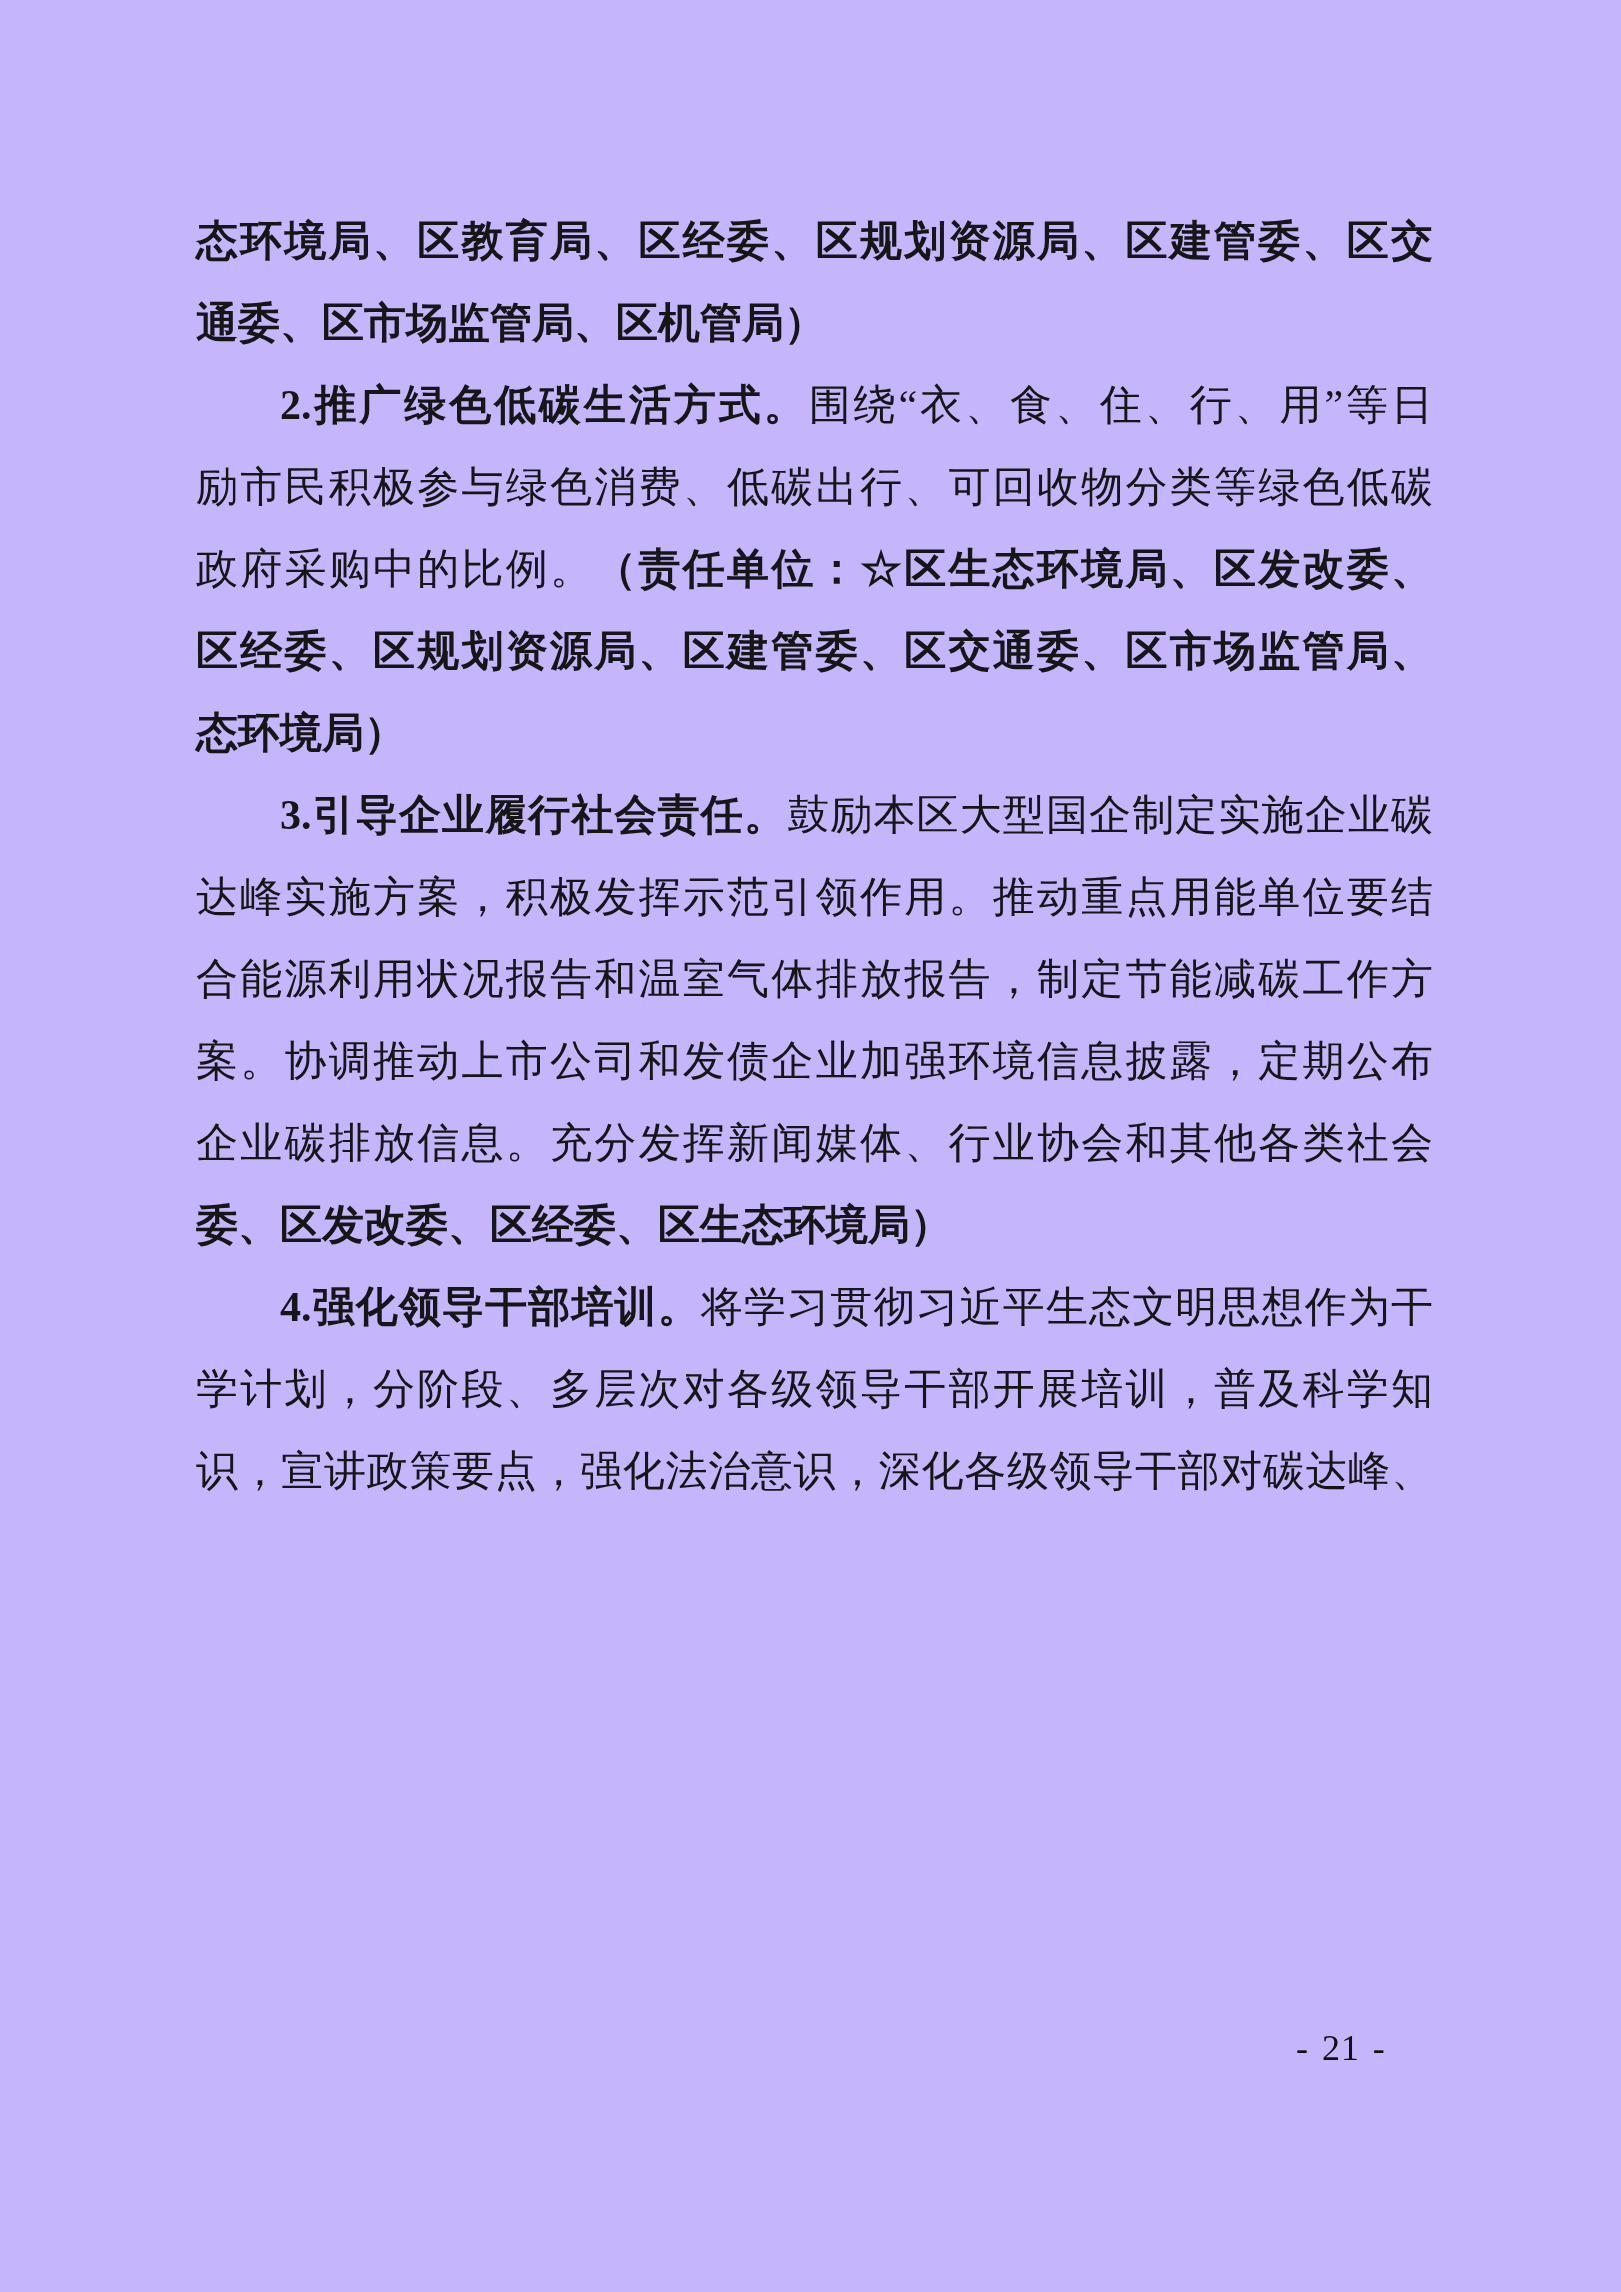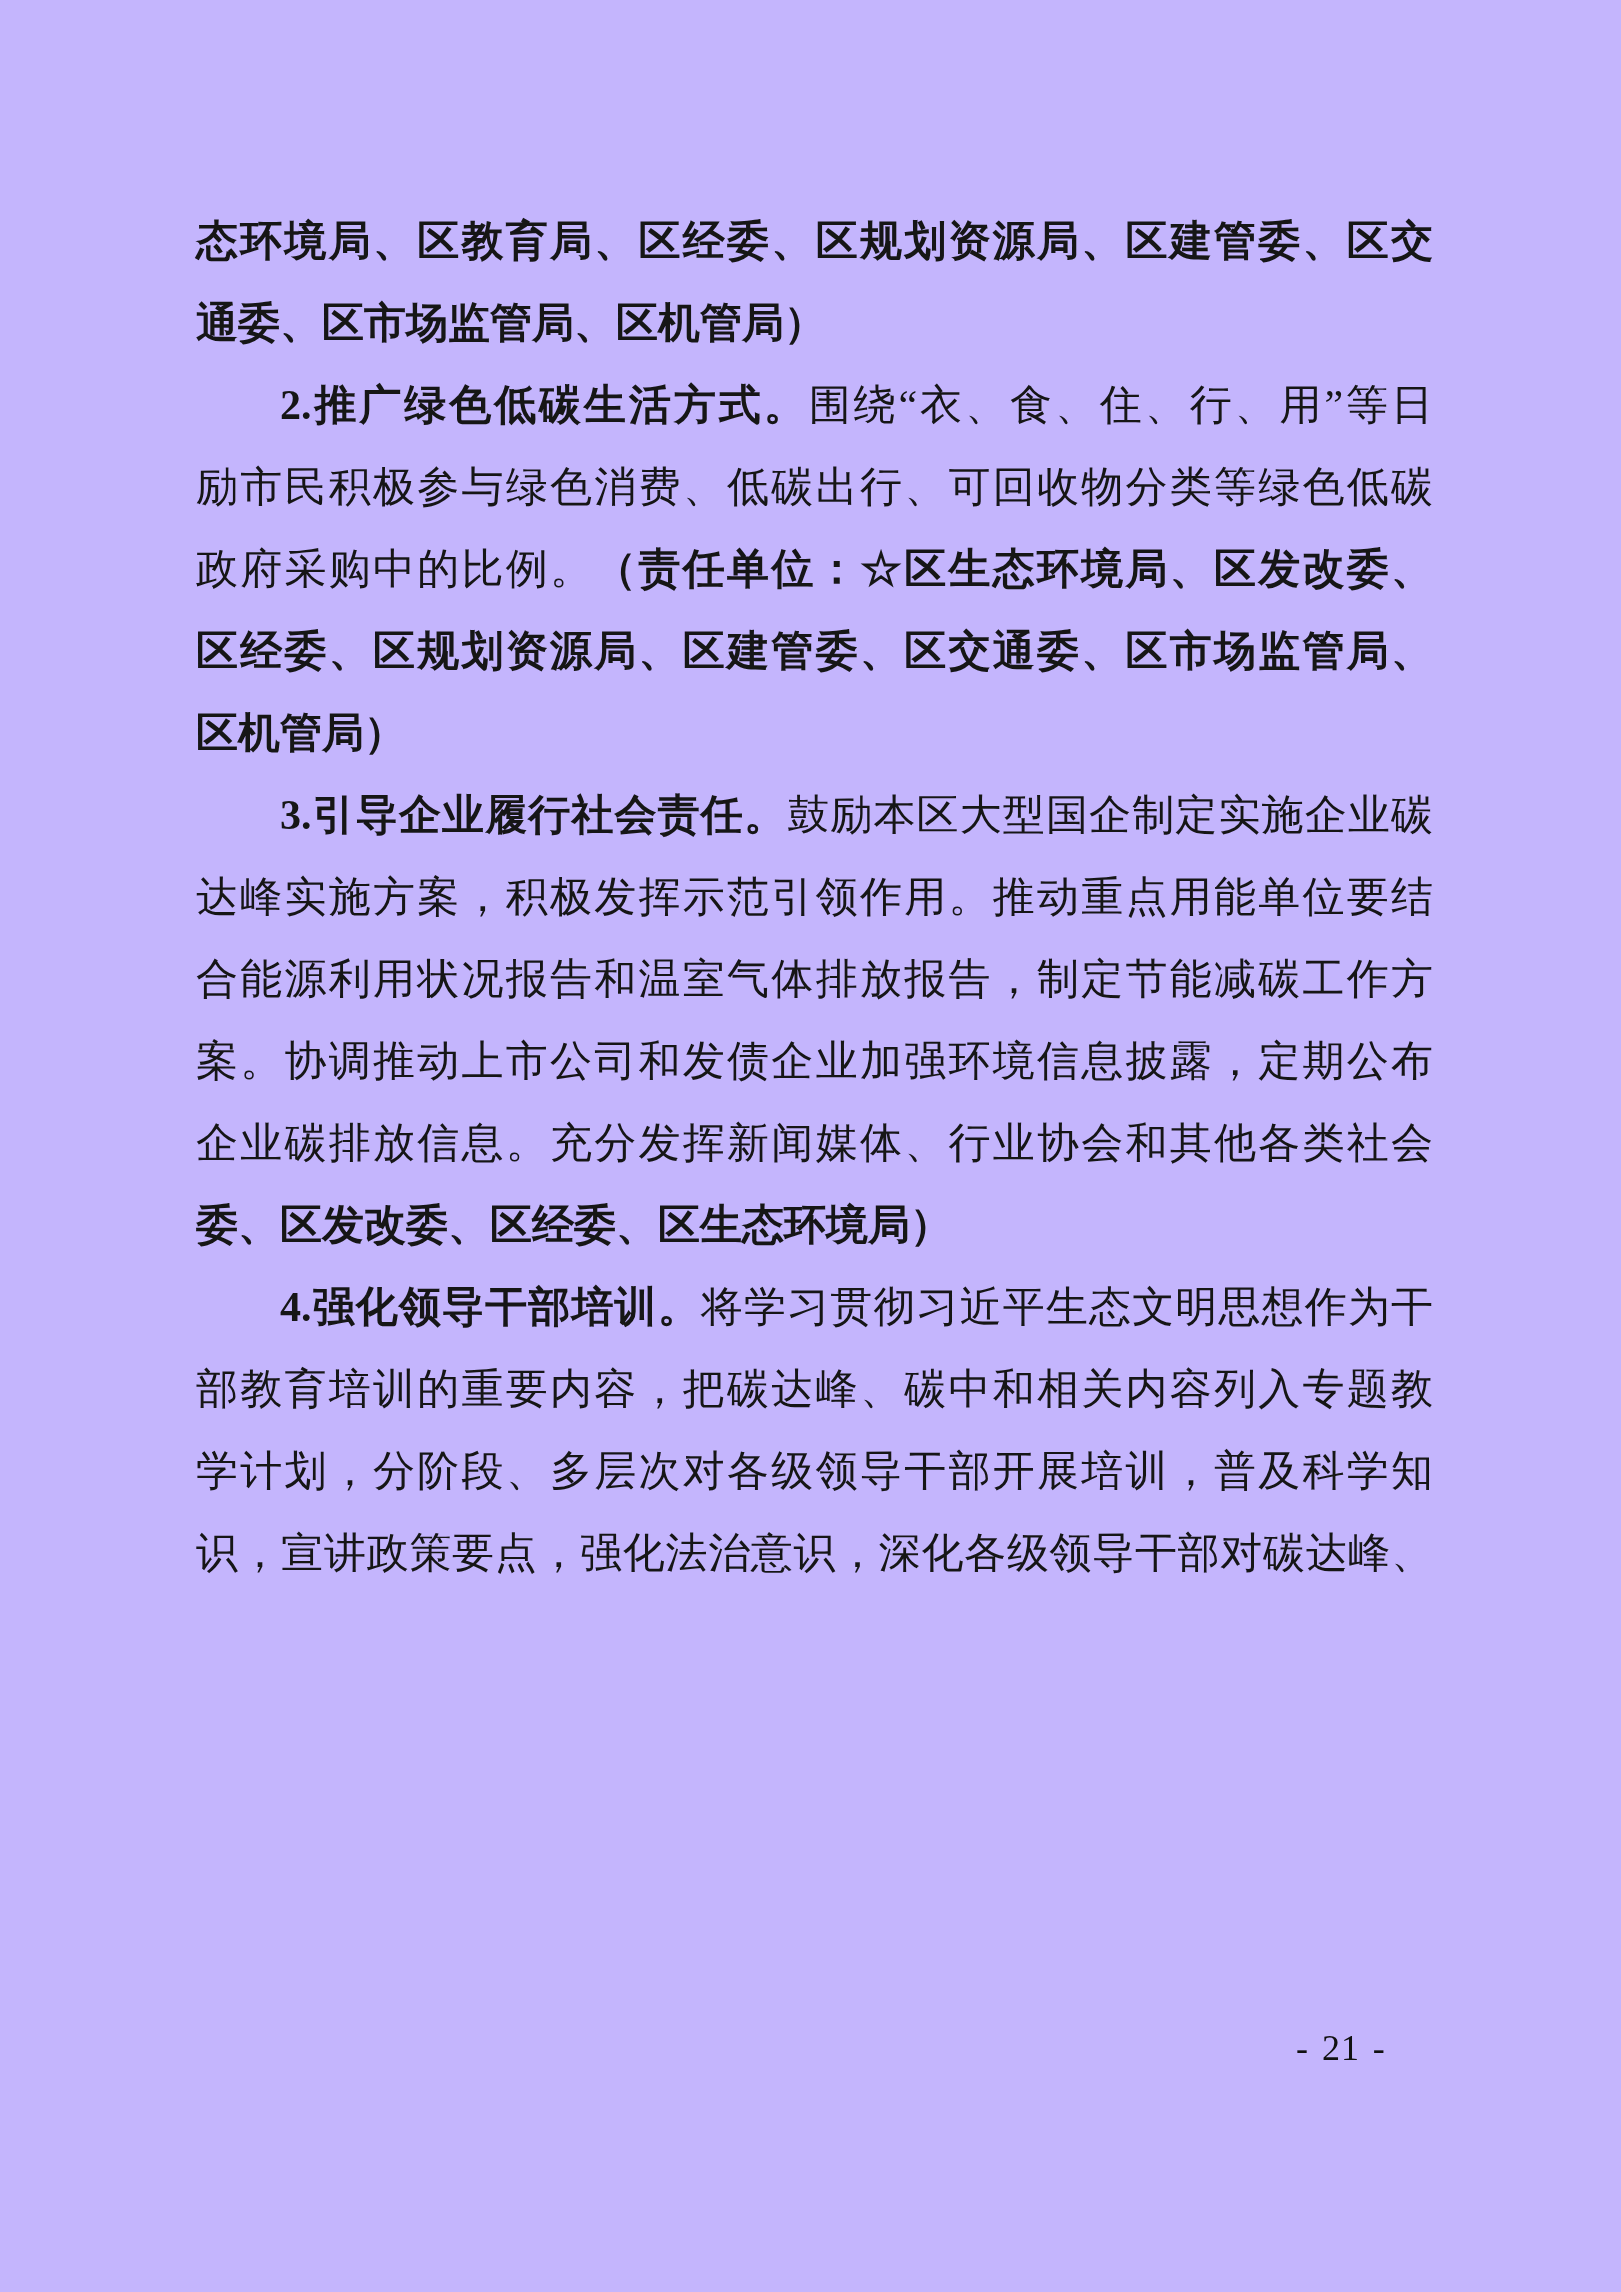--- a/index.html
+++ b/index.html
@@ -62,27 +62,26 @@
 <body>
 
 <div class="page">
   <div class="doc-body">
       <div class="line"><span class="run-emph">态环境局、区教育局、区经委、区规划资源局、区建管委、区交</span></div>
       <div class="line last-left"><span class="run-emph">通委、区市场监管局、区机管局）</span></div>
       <div class="line indent"><span class="run-emph">2.推广绿色低碳生活方式。</span><span class="run-body">围绕“衣、食、住、行、用”等日</span></div>
       <div class="line"><span class="run-body">励市民积极参与绿色消费、低碳出行、可回收物分类等绿色低碳</span></div>
       <div class="line"><span class="run-body">政府采购中的比例。</span><span class="run-emph">（责任单位：☆区生态环境局、区发改委、</span></div>
       <div class="line"><span class="run-emph">区经委、区规划资源局、区建管委、区交通委、区市场监管局、</span></div>
-      <div class="line last-left"><span class="run-emph">区机管局）</span></div>
+      <div class="line last-left"><span class="run-emph">态环境局）</span></div>
       <div class="line indent"><span class="run-emph">3.引导企业履行社会责任。</span><span class="run-body">鼓励本区大型国企制定实施企业碳</span></div>
       <div class="line"><span class="run-body">达峰实施方案，积极发挥示范引领作用。推动重点用能单位要结</span></div>
       <div class="line"><span class="run-body">合能源利用状况报告和温室气体排放报告，制定节能减碳工作方</span></div>
       <div class="line"><span class="run-body">案。协调推动上市公司和发债企业加强环境信息披露，定期公布</span></div>
       <div class="line"><span class="run-body">企业碳排放信息。充分发挥新闻媒体、行业协会和其他各类社会</span></div>
       <div class="line last-left"><span class="run-emph">委、区发改委、区经委、区生态环境局）</span></div>
       <div class="line indent"><span class="run-emph">4.强化领导干部培训。</span><span class="run-body">将学习贯彻习近平生态文明思想作为干</span></div>
-      <div class="line"><span class="run-body">部教育培训的重要内容，把碳达峰、碳中和相关内容列入专题教</span></div>
       <div class="line"><span class="run-body">学计划，分阶段、多层次对各级领导干部开展培训，普及科学知</span></div>
       <div class="line"><span class="run-body">识，宣讲政策要点，强化法治意识，深化各级领导干部对碳达峰、</span></div>
     </div>
   <div class="page-number">- 21 -</div>
 </div>
 
 
 </body></html>

